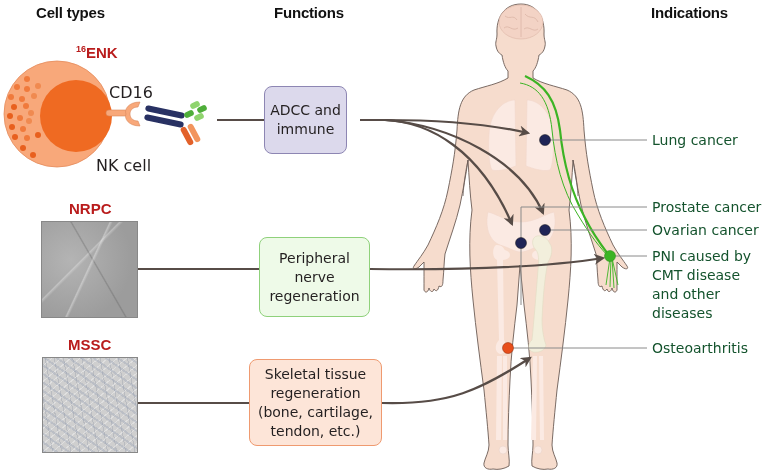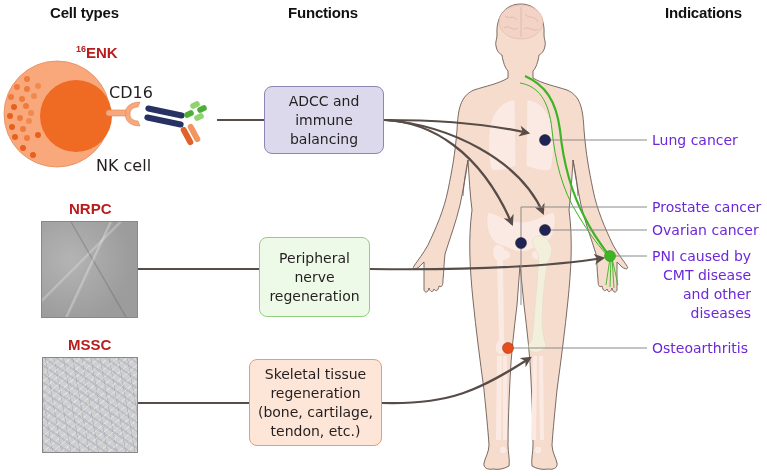--- a/index.html
+++ b/index.html
@@ -1,35 +1,35 @@
 <!DOCTYPE html>
 <html><head>
 <meta charset="utf-8">
 <style>
   html, body { margin: 0; padding: 0; background: #ffffff; }
   body { width: 767px; height: 476px; position: relative; overflow: hidden;
          font-family: "DejaVu Sans", sans-serif; color: #231f20; }
   #stage { position: absolute; left: 0; top: 0; width: 767px; height: 476px; }
   .hdr { position: absolute; top: 4px; font-family: "Liberation Sans", sans-serif;
-         font-weight: bold; font-size: 15px; color: #111; letter-spacing: -0.2px; margin-left: 14px; }
+         font-weight: bold; font-size: 15px; color: #111; letter-spacing: -0.2px; }
   .cell-label { position: absolute; font-family: "Liberation Sans", sans-serif;
          font-weight: bold; font-size: 15px; color: #b91c1c; }
   .cell-label sup { font-size: 9px; vertical-align: 6px; }
   .small-lbl { position: absolute; font-size: 16px; color: #231f20; }
   .fbox { position: absolute; box-sizing: border-box; border-radius: 8px;
           text-align: center; font-size: 14px; line-height: 19px; color: #231f20;
           display: flex; flex-direction: column; justify-content: center; }
   .fbox span { display: block; }
-  .box-adcc { left: 264px; top: 86px; width: 120px; height: 68px;
+  .box-adcc { left: 264px; top: 86px; width: 83px; height: 68px;
               background: #dcd9ec; border: 1px solid #8d86b3; }
   .box-nerve { left: 259px; top: 237px; width: 111px; height: 80px;
                background: #eefae8; border: 1px solid #8fd17b; }
   .box-skel { left: 249px; top: 359px; width: 133px; height: 87px;
               background: #fde5d8; border: 1px solid #ef9a70; }
-  .ind { position: absolute; left: 652px; font-size: 14px; line-height: 19px; color: #6d28d9; text-align: right; }
+  .ind { position: absolute; left: 652px; font-size: 14px; line-height: 19px; color: #14532d; }
   .micro { position: absolute; box-sizing: border-box; border: 1px solid #888; }
   .micro-nrpc { left: 41px; top: 221px; width: 97px; height: 97px;
     background:
       linear-gradient(115deg, transparent 48%, rgba(255,255,255,0.35) 49%, transparent 51%),
       linear-gradient(60deg, transparent 55%, rgba(90,90,90,0.35) 56%, transparent 57%),
       linear-gradient(135deg, transparent 40%, rgba(230,230,230,0.4) 41%, transparent 43%),
       radial-gradient(circle at 30% 40%, #b4b4b4, #9c9c9c 70%);
   }
   .micro-mssc { left: 42px; top: 357px; width: 96px; height: 96px;
     background:
@@ -197,21 +197,20 @@
 
   <div class="cell-label" style="left:69px; top:200px;">NRPC</div>
   <div class="micro micro-nrpc"></div>
 
   <div class="cell-label" style="left:68px; top:336px;">MSSC</div>
   <div class="micro micro-mssc"></div>
 
   <div class="fbox box-adcc">
     <span>ADCC and</span>
     <span>immune</span>
-    <span>balancing</span>
   </div>
   <div class="fbox box-nerve">
     <span>Peripheral</span>
     <span>nerve</span>
     <span>regeneration</span>
   </div>
   <div class="fbox box-skel">
     <span>Skeletal tissue</span>
     <span>regeneration</span>
     <span>(bone, cartilage,</span>

